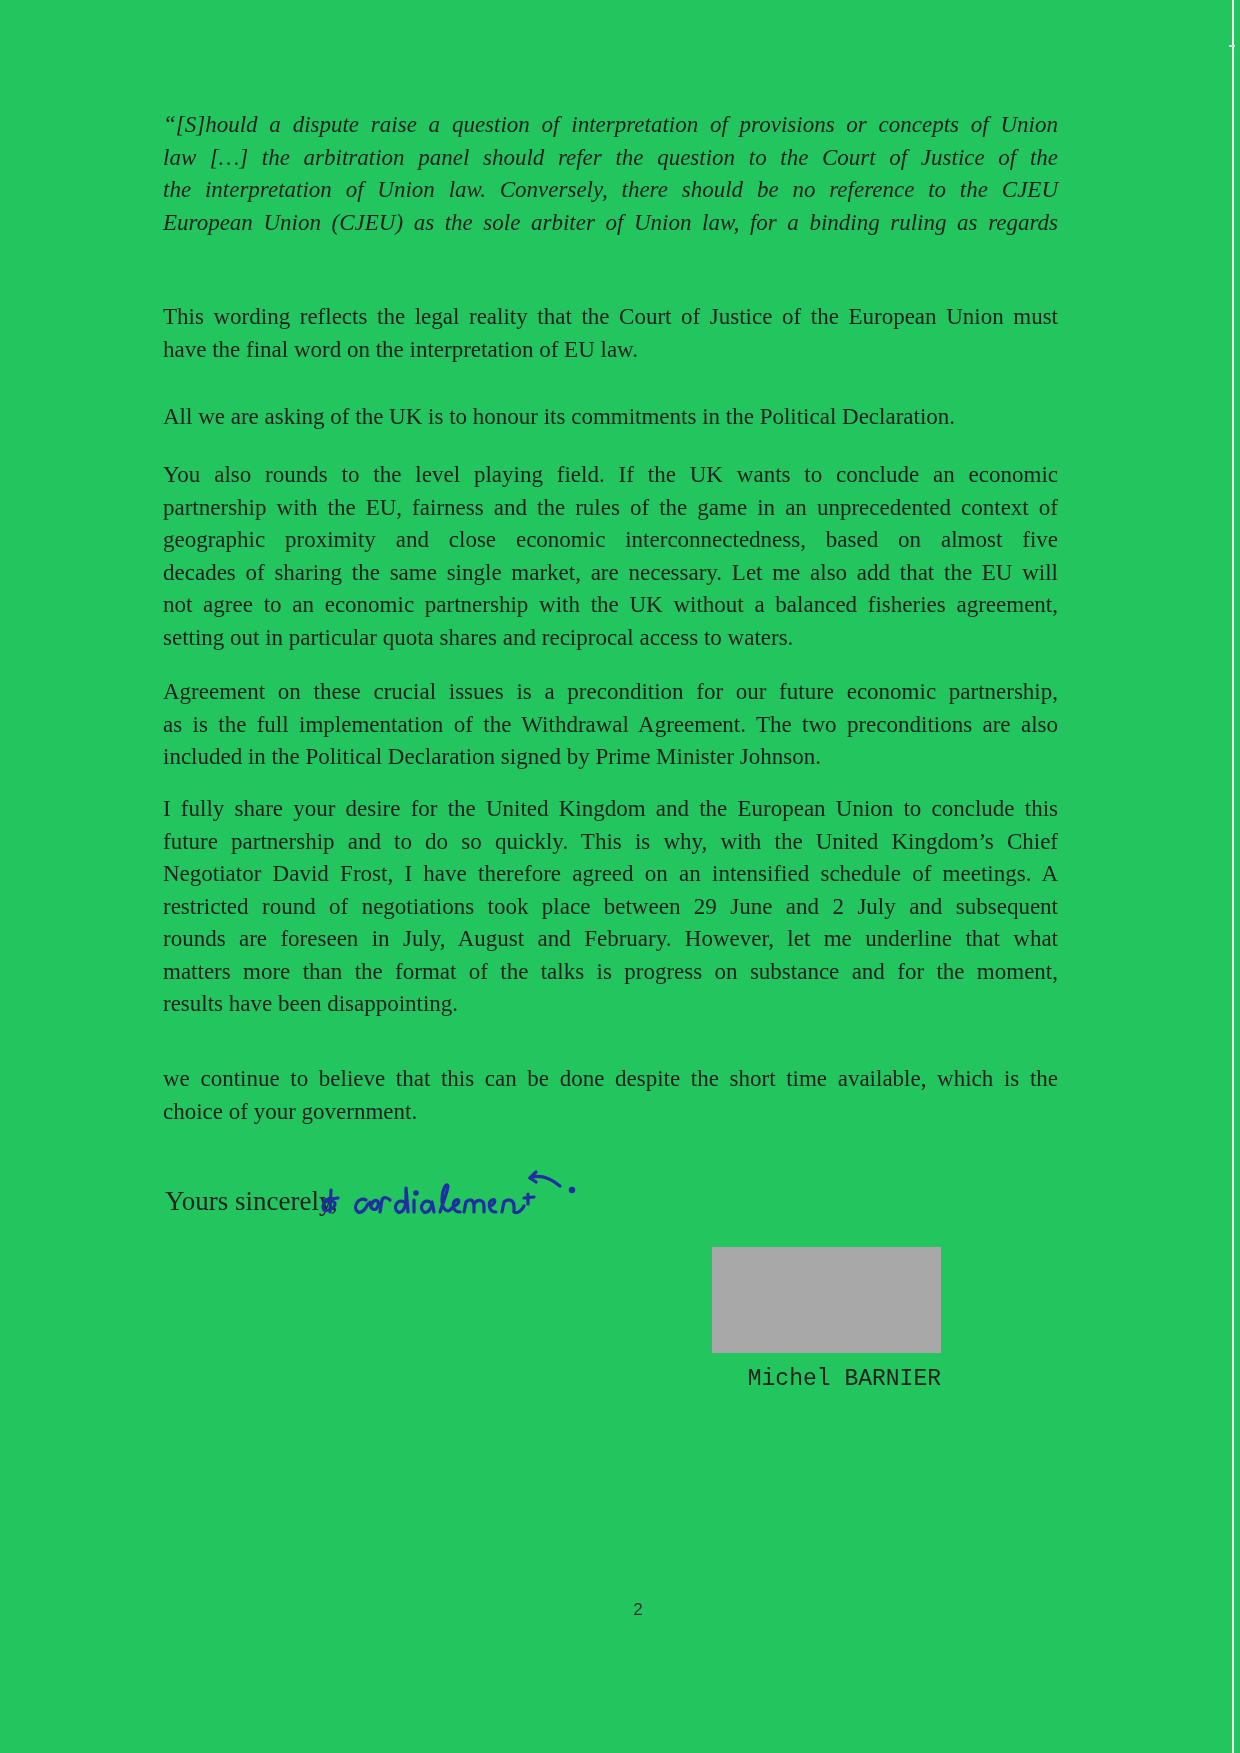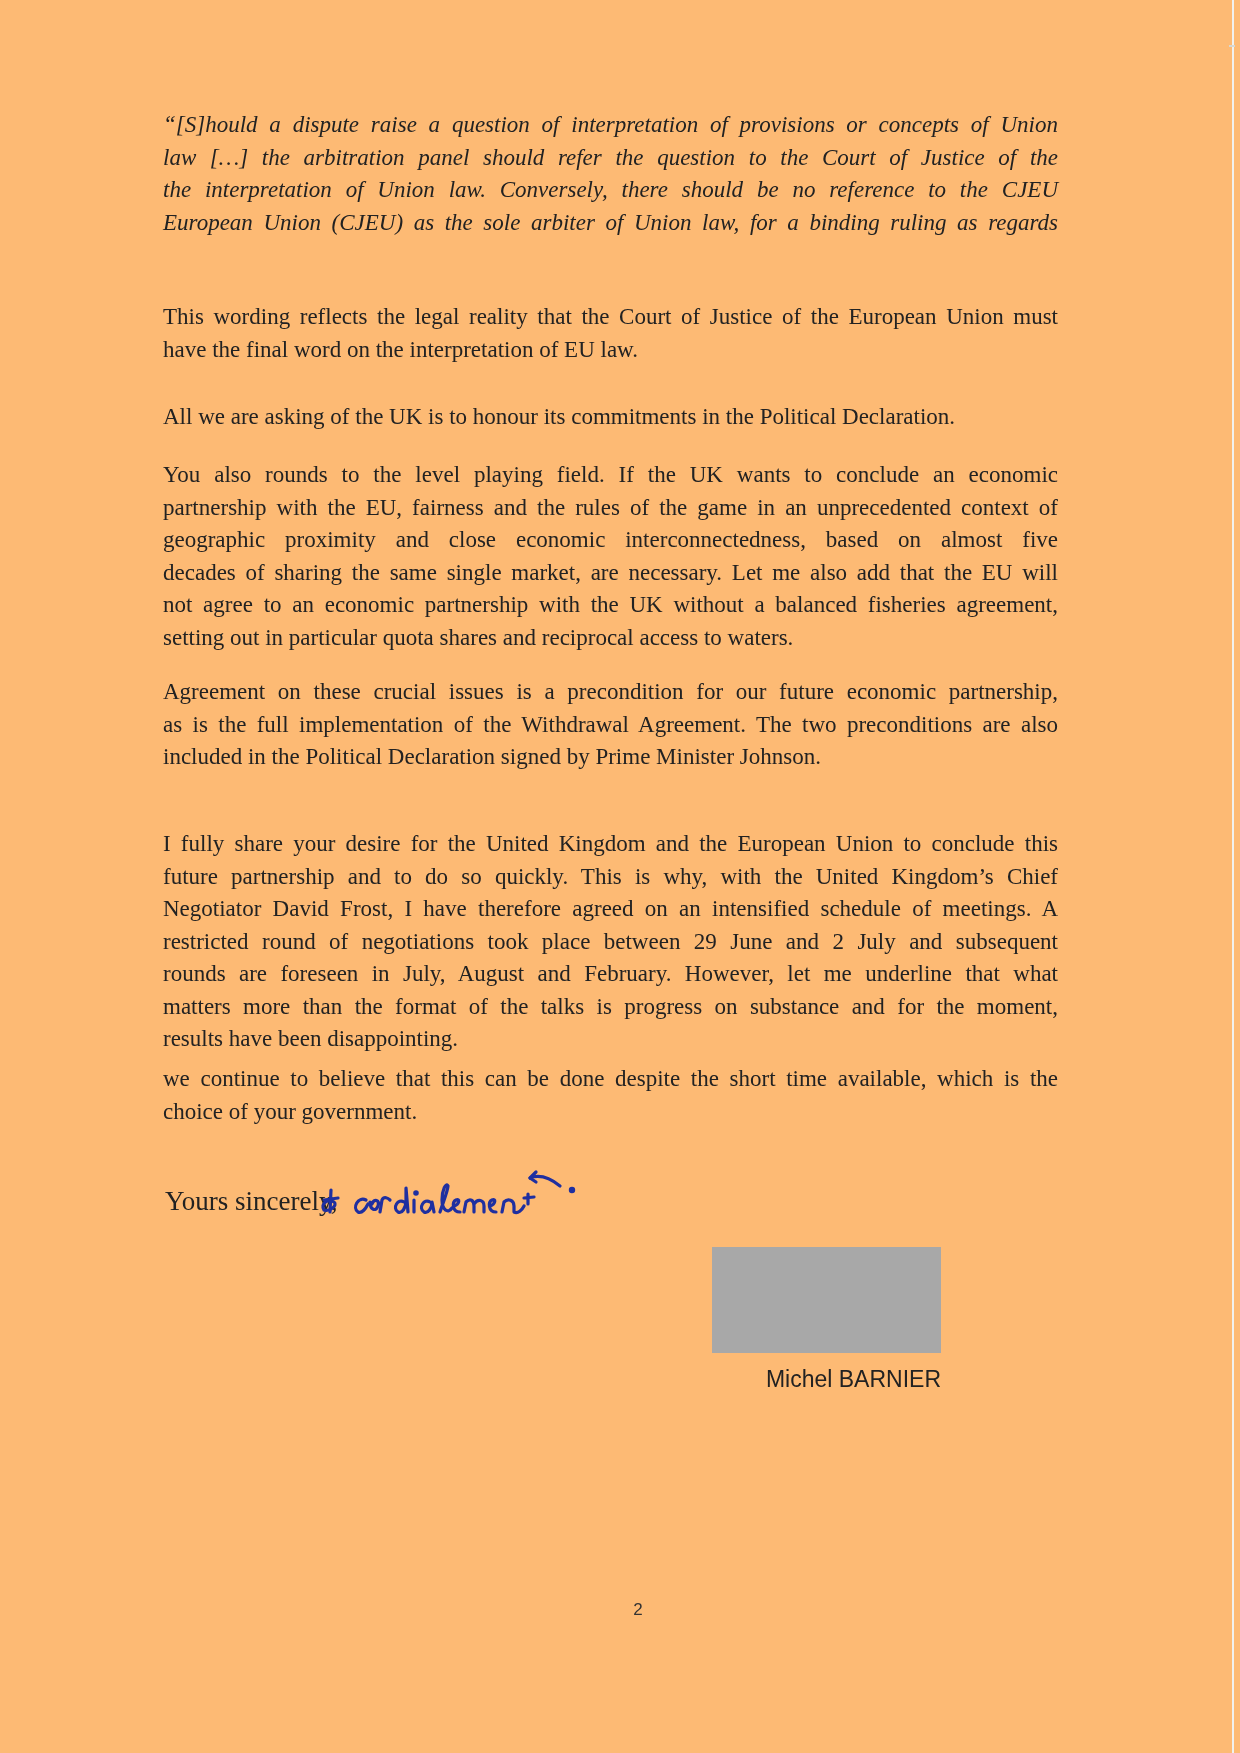--- a/index.html
+++ b/index.html
@@ -1,28 +1,28 @@
 <!DOCTYPE html>
 <html><head>
 <meta charset="utf-8">
 <style>
   html, body { margin: 0; padding: 0; background: #ffffff; }
   body { width: 1240px; height: 1753px; position: relative; overflow: hidden; }
-  .page { position: absolute; left: 0; top: 0; width: 1240px; height: 1753px; background: #fdba74; }
+  .page { position: absolute; left: 0; top: 0; width: 1240px; height: 1753px; background: #22c55e; }
   .scan-edge { position: absolute; left: 1232px; top: 0; width: 2px; height: 1753px; background: #f1f1ee; }
   .scan-tick { position: absolute; left: 1229px; width: 6px; height: 2px; background: #d8d8d2; }
   .text-block { position: absolute; left: 163px; width: 895px; font-family: "Liberation Serif", "DejaVu Serif", serif; font-size: 23px; color: #222222; }
   .line { height: 32.5px; line-height: 32.5px; white-space: nowrap; text-align: justify; text-align-last: justify; }
   .line.last { text-align-last: left; }
   .italic { font-style: italic; }
   .quote-close { font-style: normal; }
   .closing { position: absolute; left: 165px; top: 1185px; font-family: "Liberation Serif", serif; font-size: 27px; color: #222; line-height: 32px; white-space: nowrap; }
   .signature { position: absolute; left: 318px; top: 1160px; width: 270px; height: 70px; }
   .redaction { position: absolute; left: 712px; top: 1247px; width: 229px; height: 106px; background: #a8a8a8; }
-  .signer-name { position: absolute; left: 712px; width: 229px; top: 1363px; text-align: right; font-family: Liberation Sans, sans-serif; font-size: 23px; color: #222; line-height: 32px; }
+  .signer-name { position: absolute; left: 712px; width: 229px; top: 1363px; text-align: right; font-family: Liberation Mono, monospace; font-size: 23px; color: #222; line-height: 32px; }
   .page-number { position: absolute; left: 620px; width: 36px; top: 1600px; text-align: center; font-family: "Liberation Sans", sans-serif; font-size: 17px; color: #333; }
 </style>
 </head>
 <body>
 
 <div class="page">
   <div class="scan-edge"></div>
   <div class="scan-tick" style="top:45px"></div>
 
   <div class="text-block italic" style="top:109px">
@@ -49,21 +49,21 @@
     <div class="line">not agree to an economic partnership with the UK without a balanced fisheries agreement,</div>
     <div class="line last">setting out in particular quota shares and reciprocal access to waters.</div>
   </div>
 
   <div class="text-block" style="top:676px">
     <div class="line">Agreement on these crucial issues is a precondition for our future economic partnership,</div>
     <div class="line">as is the full implementation of the Withdrawal Agreement. The two preconditions are also</div>
     <div class="line last">included in the Political Declaration signed by Prime Minister Johnson.</div>
   </div>
 
-  <div class="text-block" style="top:828px">
+  <div class="text-block" style="top:793px">
     <div class="line">I fully share your desire for the United Kingdom and the European Union to conclude this</div>
     <div class="line">future partnership and to do so quickly. This is why, with the United Kingdom’s Chief</div>
     <div class="line">Negotiator David Frost, I have therefore agreed on an intensified schedule of meetings. A</div>
     <div class="line">restricted round of negotiations took place between 29 June and 2 July and subsequent</div>
     <div class="line">rounds are foreseen in July, August and February. However, let me underline that what</div>
     <div class="line">matters more than the format of the talks is progress on substance and for the moment,</div>
     <div class="line last">results have been disappointing.</div>
   </div>
 
   <div class="text-block" style="top:1063px">

